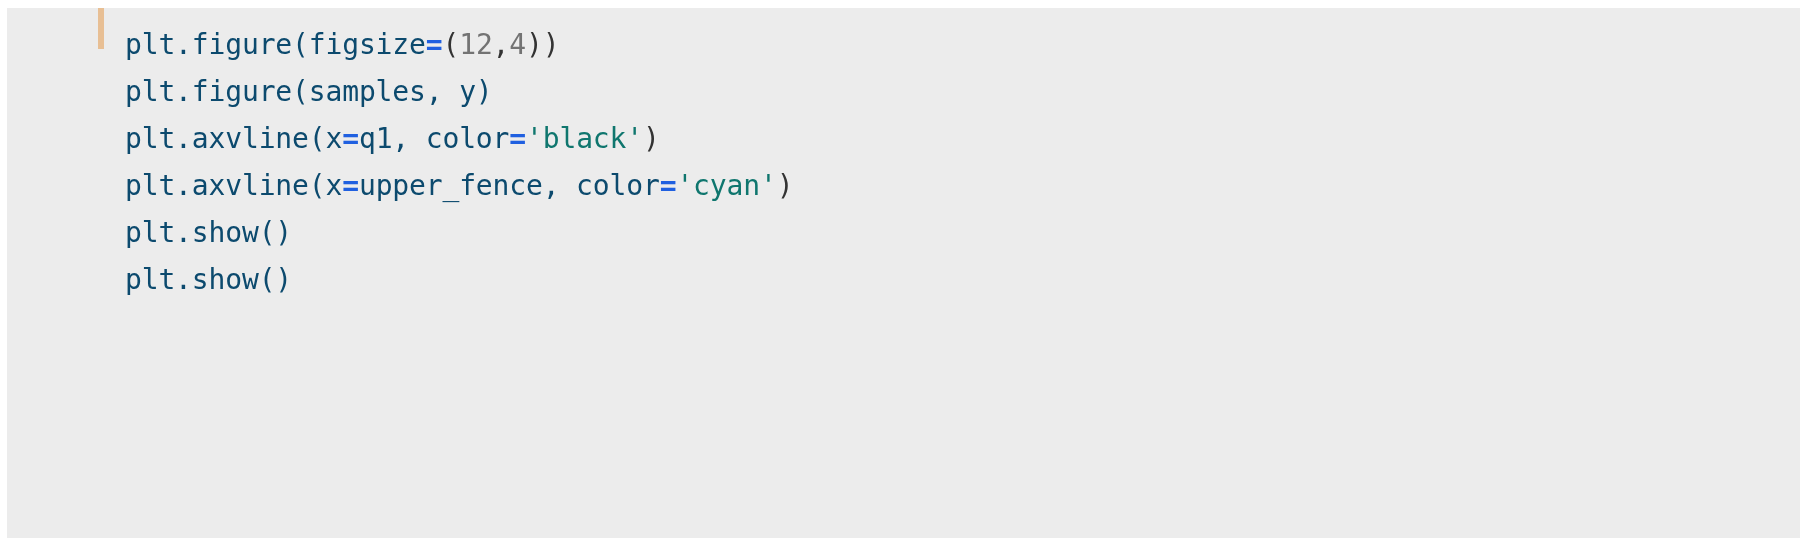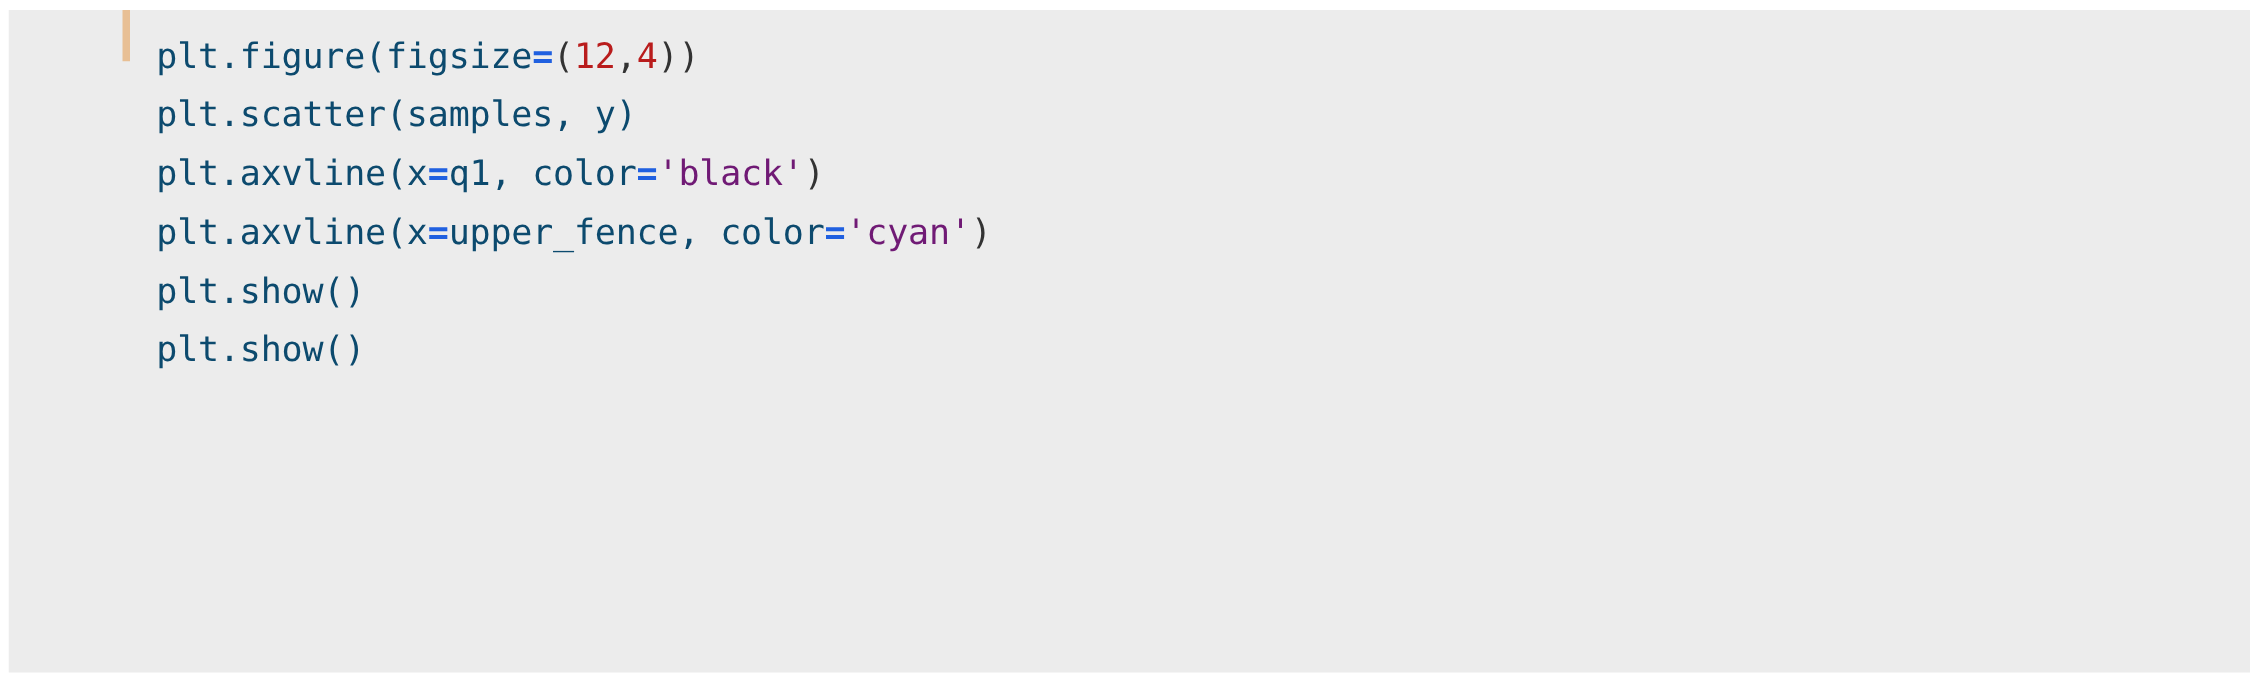--- a/index.html
+++ b/index.html
@@ -54,36 +54,36 @@
     font-size: 28px;
     line-height: 47px;
     height: 47px;
     white-space: pre;
     color: #333333;
     letter-spacing: -0.15px;
   }
 
   .tok-plain    { color: #0c4a6e; }
   .tok-operator { color: #2060e0; font-weight: 700; }
-  .tok-number   { color: #b91c1c; }
-  .tok-string   { color: #701a75; }
+  .tok-number   { color: #737373; }
+  .tok-string   { color: #0f766e; }
   .tok-punct    { color: #333333; }
 </style>
 </head>
 <body>
 
 <div id="canvas">
 
   <div id="code-block">
 
     <div id="accent-bar"></div>
 
     <div id="code-lines">
         <div class="code-line"><span class="tok-plain">plt.figure(figsize</span><span class="tok-operator">=</span><span class="tok-punct">(</span><span class="tok-number">12</span><span class="tok-punct">,</span><span class="tok-number">4</span><span class="tok-punct">))</span></div>
-        <div class="code-line"><span class="tok-plain">plt.scatter(samples, y)</span></div>
+        <div class="code-line"><span class="tok-plain">plt.figure(samples, y)</span></div>
         <div class="code-line"><span class="tok-plain">plt.axvline(x</span><span class="tok-operator">=</span><span class="tok-plain">q1, color</span><span class="tok-operator">=</span><span class="tok-string">'black'</span><span class="tok-punct">)</span></div>
         <div class="code-line"><span class="tok-plain">plt.axvline(x</span><span class="tok-operator">=</span><span class="tok-plain">upper_fence, color</span><span class="tok-operator">=</span><span class="tok-string">'cyan'</span><span class="tok-punct">)</span></div>
         <div class="code-line"><span class="tok-plain">plt.show()</span></div>
         <div class="code-line"><span class="tok-plain">plt.show()</span></div>
       </div>
 
   </div>
 
 </div>
 

